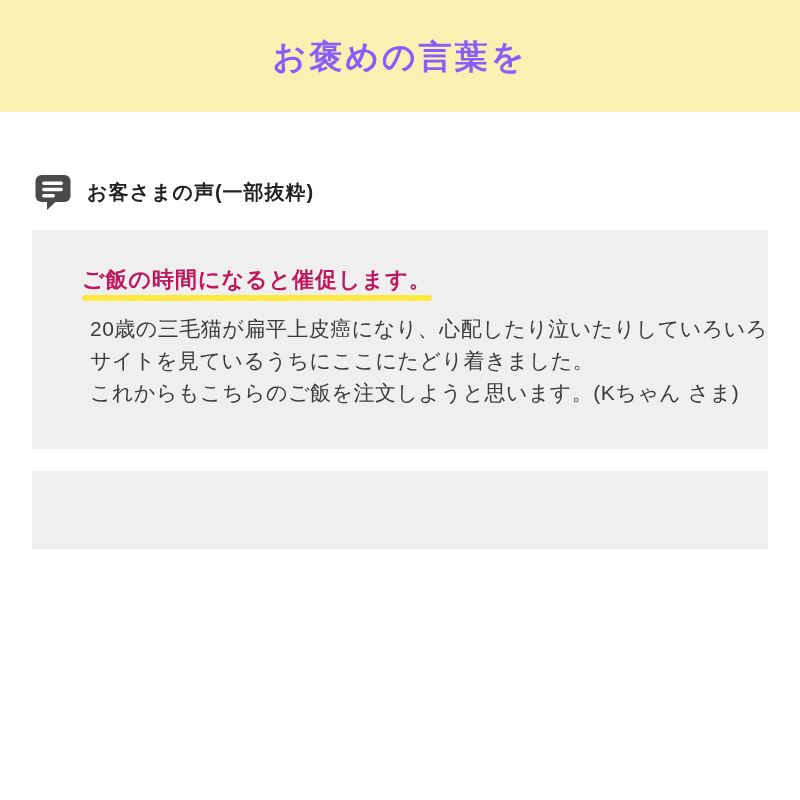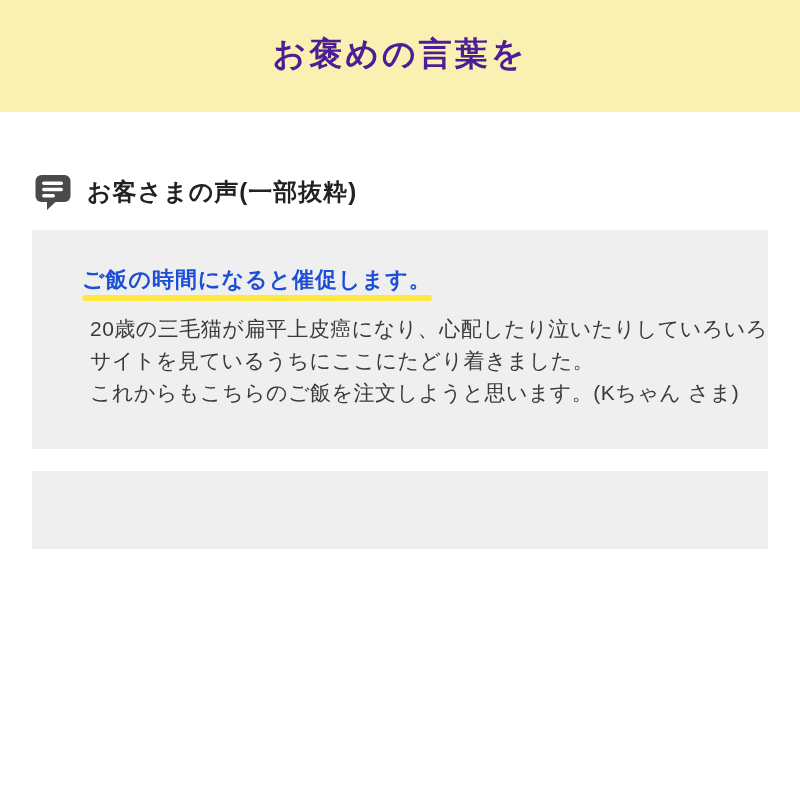--- a/index.html
+++ b/index.html
@@ -23,57 +23,56 @@
     background: #faf0b2;
     display: flex;
     align-items: center;
     justify-content: center;
   }
   .banner-title {
     margin: 0;
     text-align: center;
     font-size: 33px;
     font-weight: bold;
-    color: #4c1d95;
+    color: #8b5cf6;
     letter-spacing: 3px;
     line-height: 45px;
-    font-family: Liberation Mono, monospace;
   }
   .banner-line { display: block; }
 
   
   .section-heading {
     display: flex;
     align-items: center;
     gap: 16px;
     margin: 62px 32px 20px 35px;
     height: 36px;
   }
   .section-heading .icon { display: inline-flex; }
   .section-heading .icon svg { display: block; }
   .section-title {
     margin: 0;
-    font-size: 24px;
+    font-size: 20px;
     font-weight: bold;
     color: #222222;
     letter-spacing: 1px;
     line-height: 30px;
   }
 
   
   .card {
     background: #efefef;
     margin: 0 32px 22px 32px;
     padding: 38px 28px 40px 50px;
   }
   .card-title {
     margin: 0 0 12px 0;
     font-size: 22px;
     font-weight: bold;
-    color: #1d4ed8;
+    color: #be185d;
     letter-spacing: 1px;
     line-height: 24px;
   }
   .card-title .hl { display: inline-block; }
   .card-title .hl::after {
     content: "";
     display: block;
     height: 6px;
     background: #ffe83d;
     border-radius: 3px;

